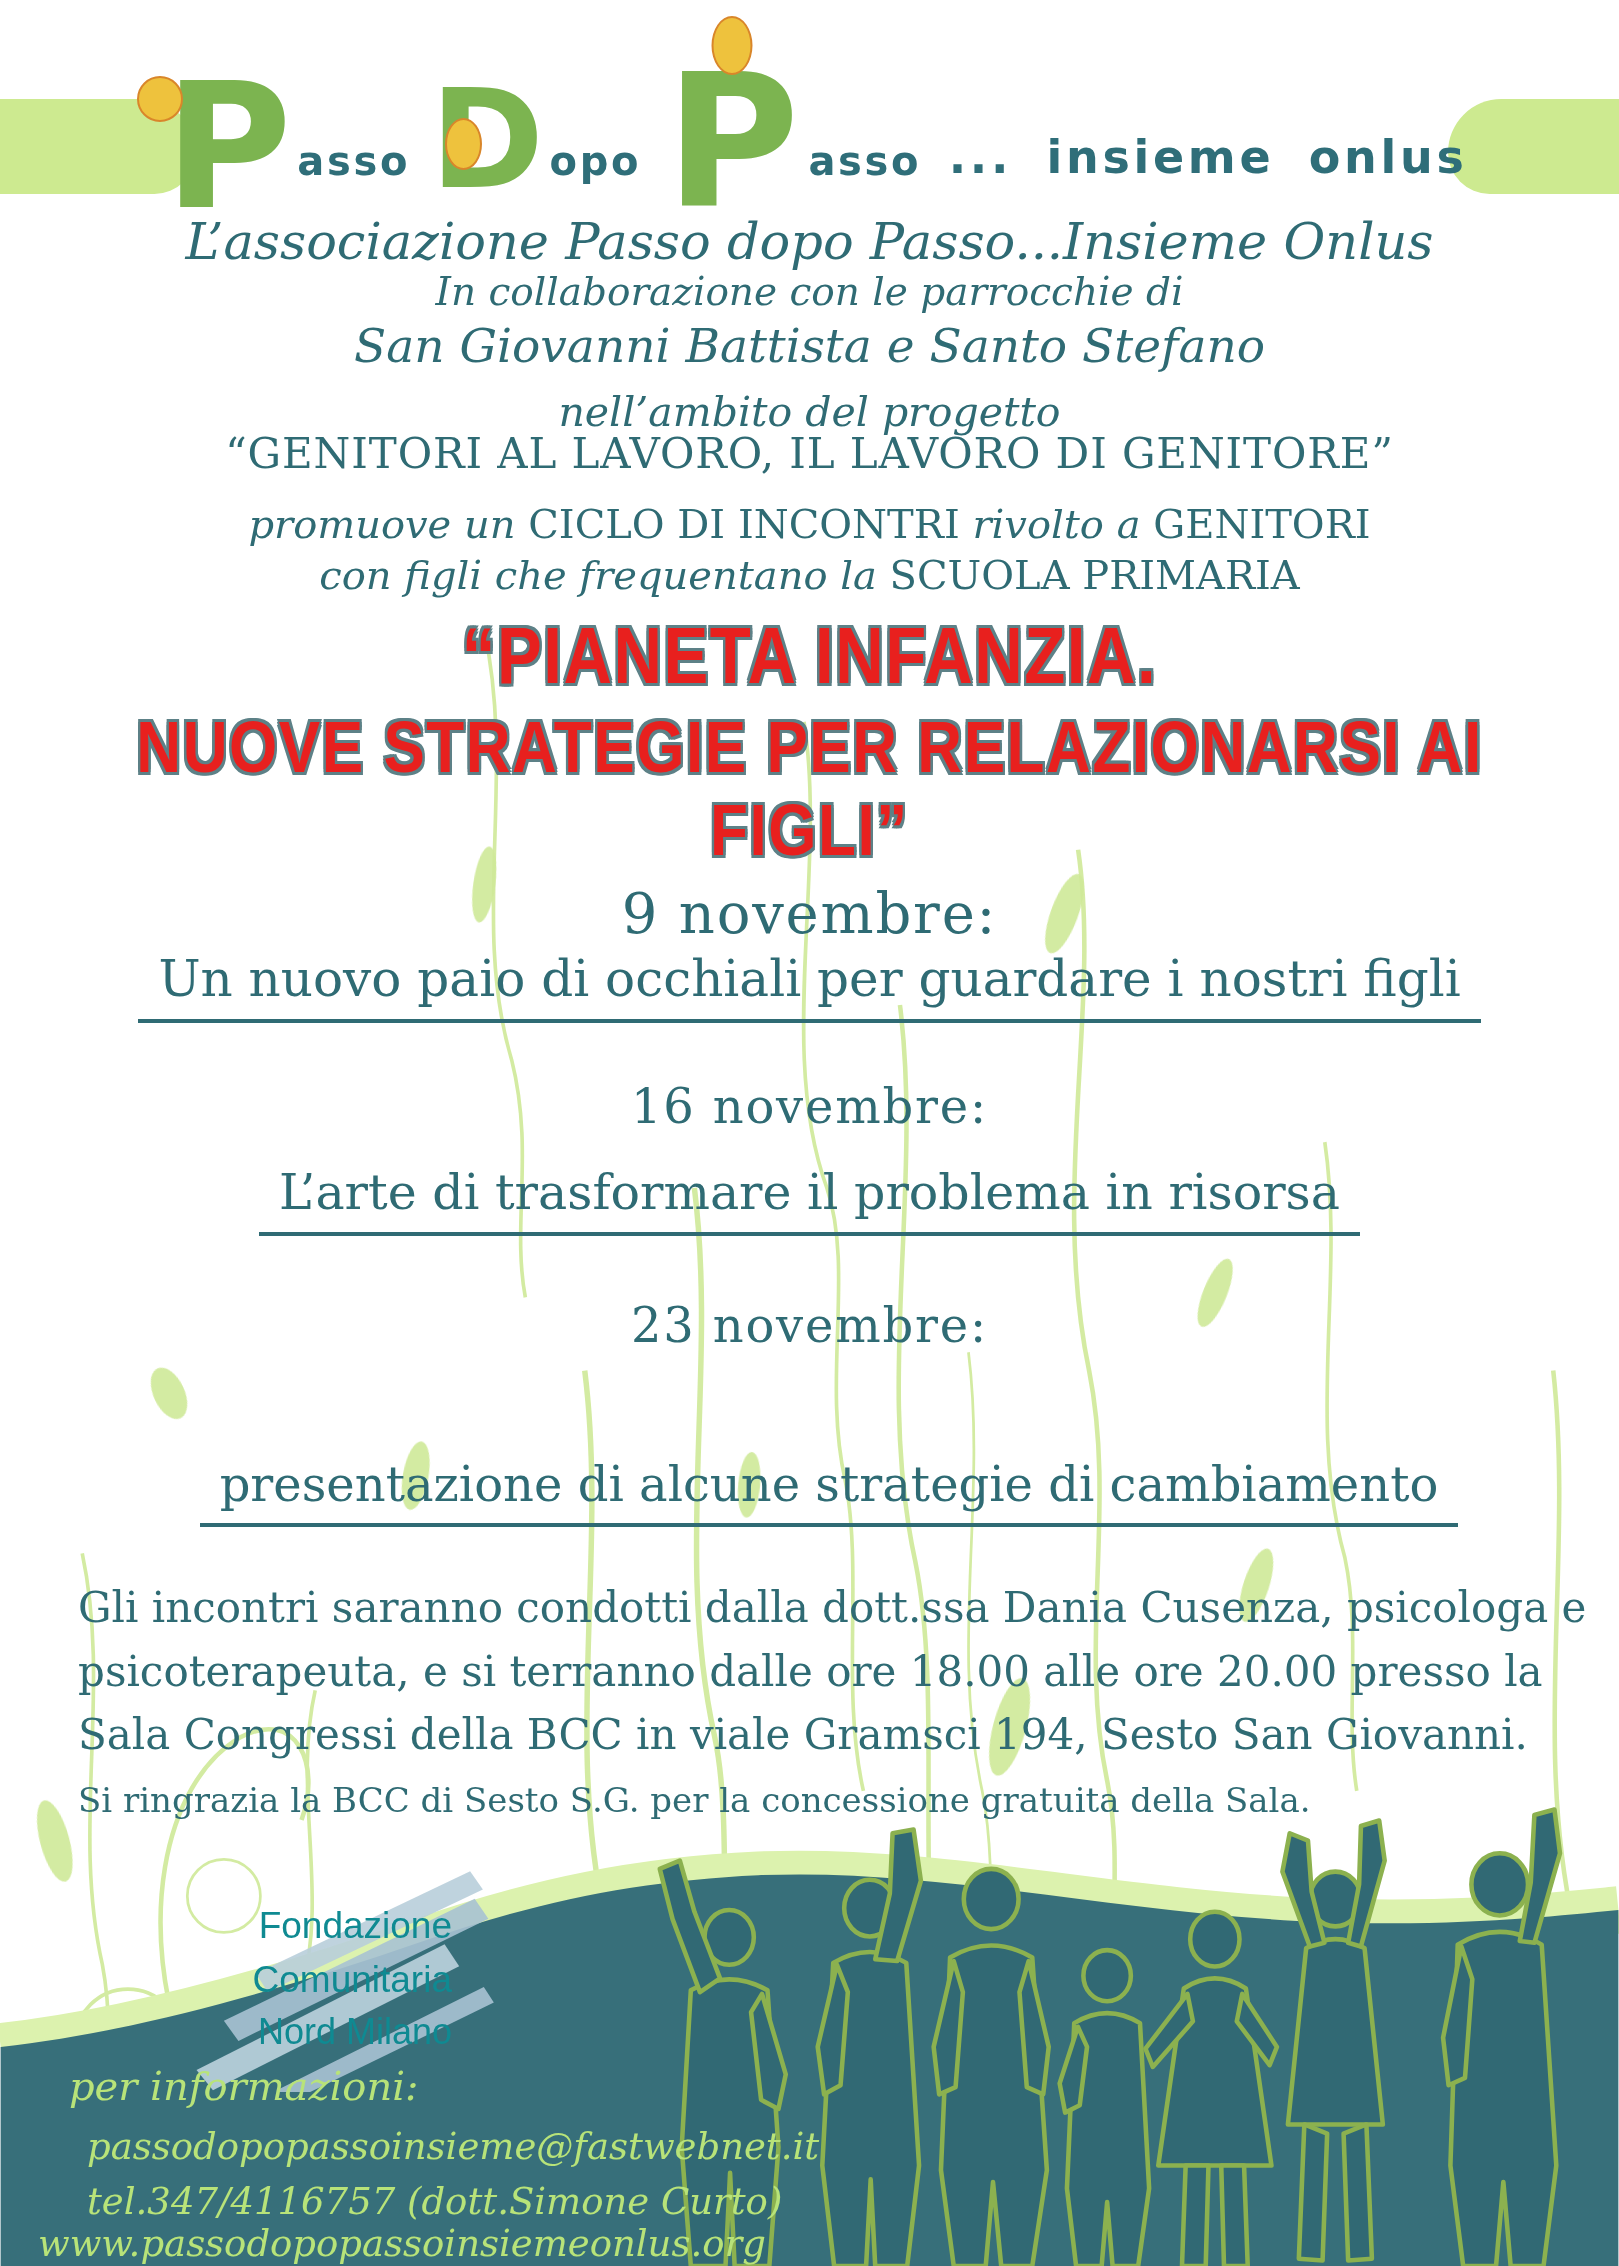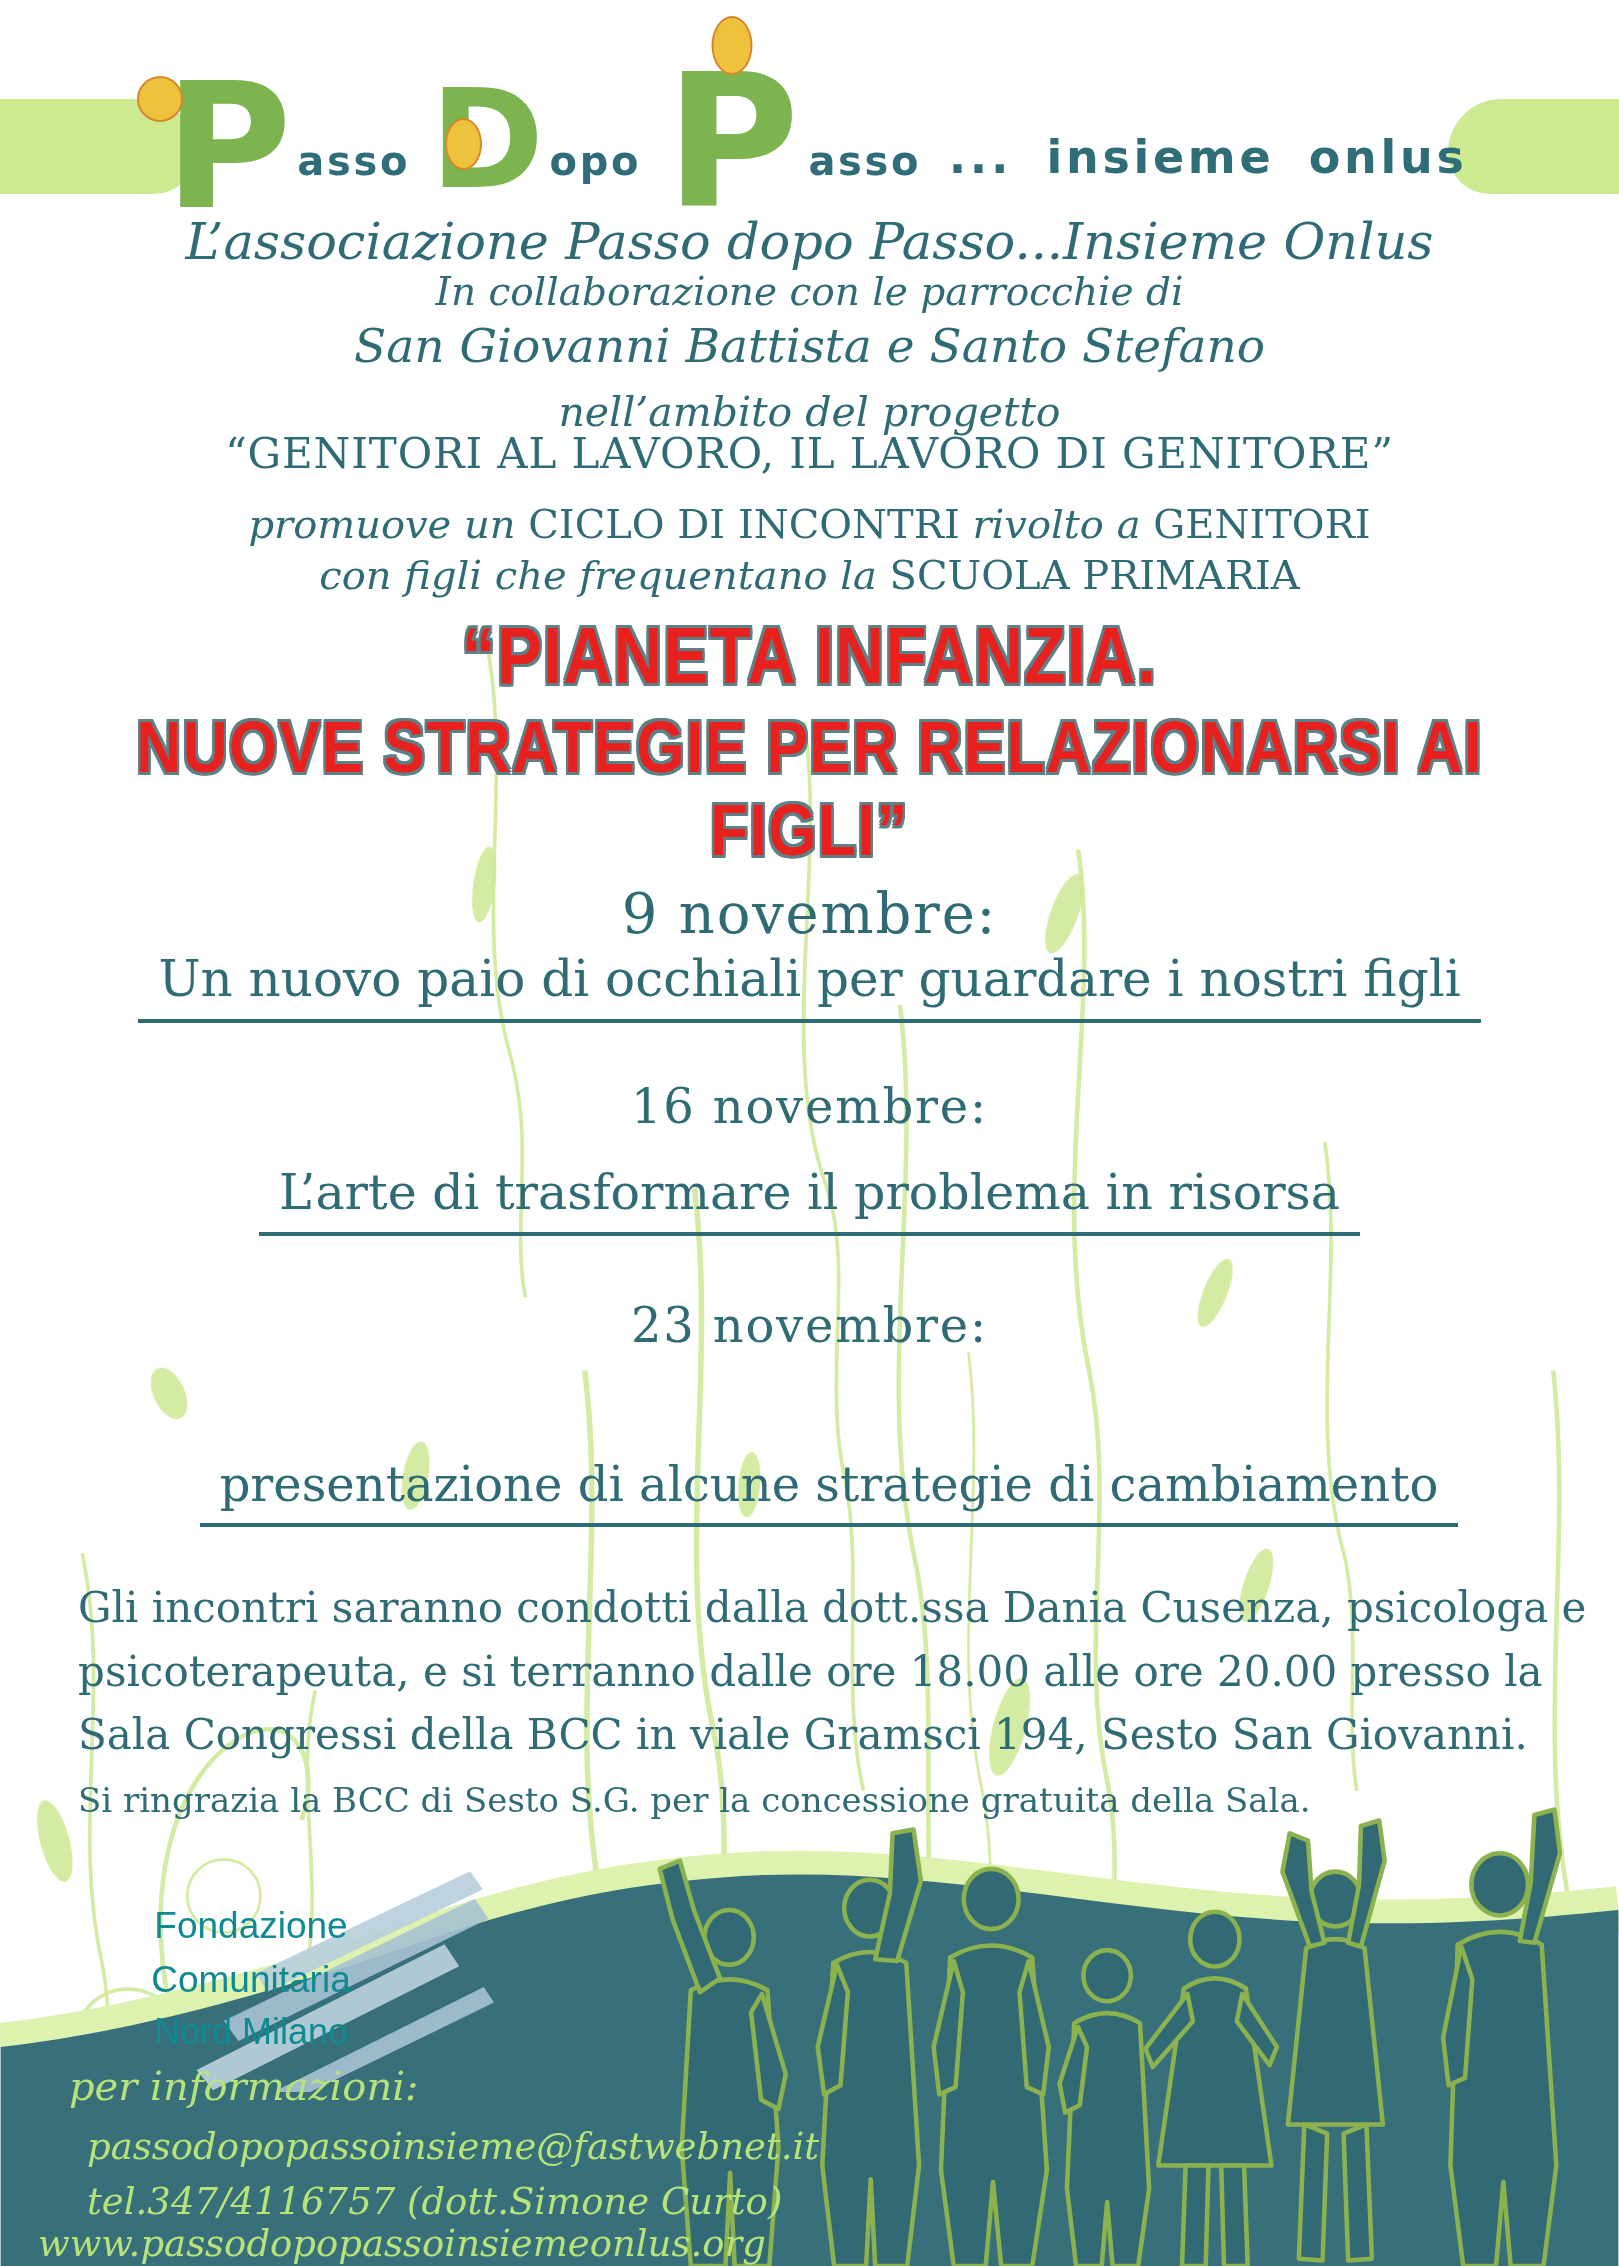--- a/index.html
+++ b/index.html
@@ -40,21 +40,21 @@
 
   .red-title{position:absolute;left:0;right:0;text-align:center;z-index:5;
              font-family:"Liberation Sans",sans-serif;font-weight:700;color:#e8201e;
              transform:scaleX(0.85);transform-origin:center;letter-spacing:1.8px;
              text-shadow:-2.7px -2.7px 0 #5d8187,2.7px -2.7px 0 #5d8187,-2.7px 2.7px 0 #5d8187,
                          2.7px 2.7px 0 #5d8187,-2.7px 0 0 #5d8187,2.7px 0 0 #5d8187,
                          0 -2.7px 0 #5d8187,0 2.7px 0 #5d8187;}
 
   
   .fond-strokes{position:absolute;left:169px;top:1864px;z-index:4;}
-  .fond-text{position:absolute;left:50px;top:1899px;width:402px;text-align:center;z-index:5;
+  .fond-text{position:absolute;left:50px;top:1899px;width:402px;text-align:right;z-index:5;
              font-family:"Liberation Sans",sans-serif;color:#0f8a92;line-height:1.45;}
   .fond-text .l1{font-size:37px;}
   .fond-text .l2{font-size:36px;}
 
   
   .footer-art{position:absolute;left:0;top:1773px;width:1619px;height:493px;z-index:3;}
   .ftext{position:absolute;color:#b8e379;z-index:6;}
   .vines{position:absolute;left:0;top:0;z-index:1;}
 </style>
 </head>

